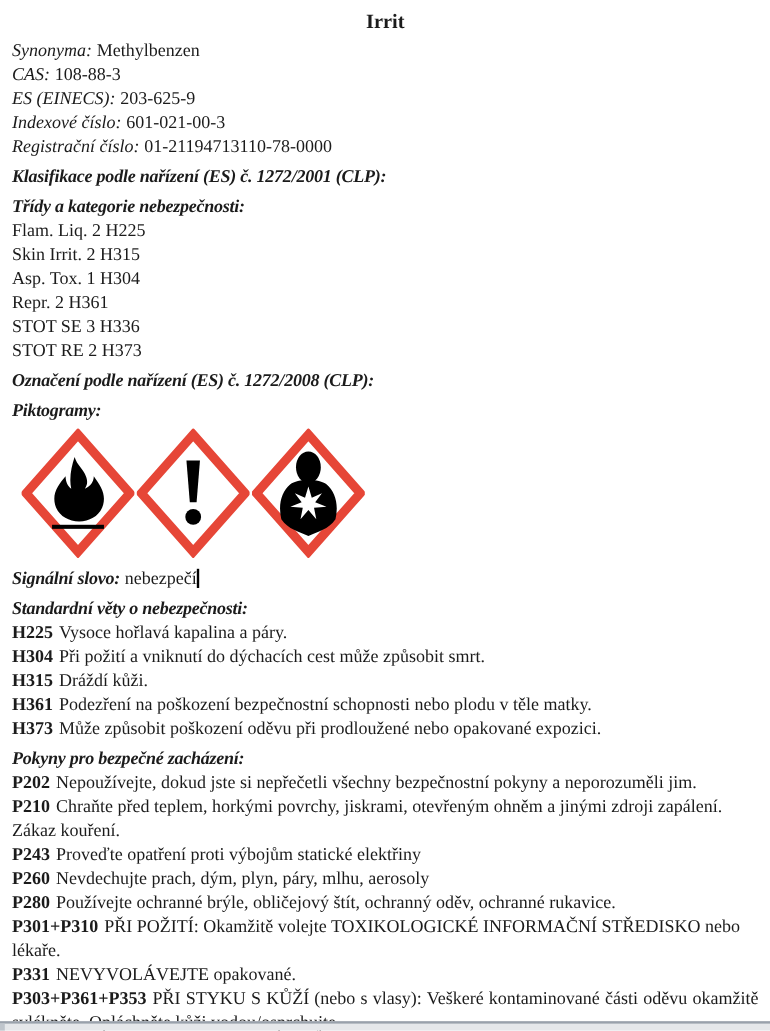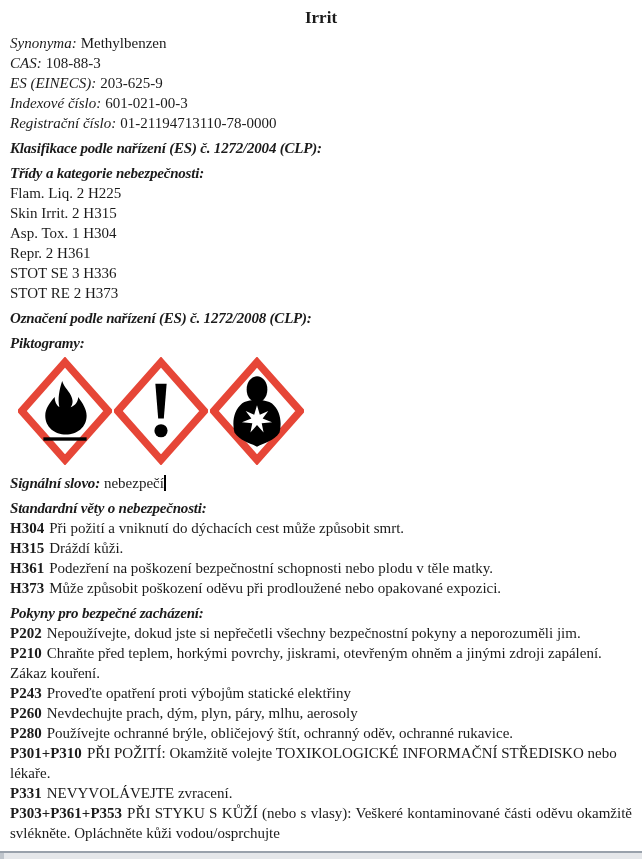--- a/index.html
+++ b/index.html
@@ -78,21 +78,21 @@
   <div class="id-line">
     <span class="lbl">ES (EINECS):</span><span>203-625-9</span>
   </div>
   <div class="id-line">
     <span class="lbl">Indexové číslo:</span><span>601-021-00-3</span>
   </div>
   <div class="id-line">
     <span class="lbl">Registrační číslo:</span><span>01-21194713110-78-0000</span>
   </div>
 
-  <div class="h">Klasifikace podle nařízení (ES) č. 1272/2004 (CLP):</div>
+  <div class="h">Klasifikace podle nařízení (ES) č. 1272/2001 (CLP):</div>
   <div class="h">Třídy a kategorie nebezpečnosti:</div>
 
   <div>Flam. Liq. 2 H225</div>
   <div>Skin Irrit. 2 H315</div>
   <div>Asp. Tox. 1 H304</div>
   <div>Repr. 2 H361</div>
   <div>STOT SE 3 H336</div>
   <div>STOT RE 2 H373</div>
 
   <div class="h">Označení podle nařízení (ES) č. 1272/2008 (CLP):</div>
@@ -119,33 +119,34 @@
       <polygon fill="#ffffff" points="50,50 53,60 62,56 56,64 66,68 55,69 57,79 50,71 43,79 45,69 34,68 44,64 38,56 47,60"></polygon>
     </svg>
   </div>
 
   <div class="signal-line">
     <span class="lbl">Signální slovo:</span><span class="val">nebezpečí</span><span class="caret"></span>
   </div>
 
   <div class="h">Standardní věty o nebezpečnosti:</div>
 
+  <div class="stmt"><b>H225</b><span>Vysoce hořlavá kapalina a páry.</span></div>
   <div class="stmt"><b>H304</b><span>Při požití a vniknutí do dýchacích cest může způsobit smrt.</span></div>
   <div class="stmt"><b>H315</b><span>Dráždí kůži.</span></div>
   <div class="stmt"><b>H361</b><span>Podezření na poškození bezpečnostní schopnosti nebo plodu v těle matky.</span></div>
   <div class="stmt"><b>H373</b><span>Může způsobit poškození oděvu při prodloužené nebo opakované expozici.</span></div>
 
   <div class="h">Pokyny pro bezpečné zacházení:</div>
 
   <div class="stmt"><b>P202</b><span>Nepoužívejte, dokud jste si nepřečetli všechny bezpečnostní pokyny a neporozuměli jim.</span></div>
   <div class="stmt"><b>P210</b><span>Chraňte před teplem, horkými povrchy, jiskrami, otevřeným ohněm a jinými zdroji zapálení. Zákaz kouření.</span></div>
   <div class="stmt"><b>P243</b><span>Proveďte opatření proti výbojům statické elektřiny</span></div>
   <div class="stmt"><b>P260</b><span>Nevdechujte prach, dým, plyn, páry, mlhu, aerosoly</span></div>
   <div class="stmt"><b>P280</b><span>Používejte ochranné brýle, obličejový štít, ochranný oděv, ochranné rukavice.</span></div>
   <div class="stmt"><b>P301+P310</b><span>PŘI POŽITÍ: Okamžitě volejte TOXIKOLOGICKÉ INFORMAČNÍ STŘEDISKO nebo lékaře.</span></div>
-  <div class="stmt"><b>P331</b><span>NEVYVOLÁVEJTE zvracení.</span></div>
+  <div class="stmt"><b>P331</b><span>NEVYVOLÁVEJTE opakované.</span></div>
   <div class="stmt just"><b>P303+P361+P353</b><span>PŘI STYKU S KŮŽÍ (nebo s vlasy): Veškeré kontaminované části oděvu okamžitě svlékněte. Opláchněte kůži vodou/osprchujte</span></div>
 
 </div>
 
 <div class="bottom-bar">
   <div class="corner"></div>
 </div>
 
 </body></html>

